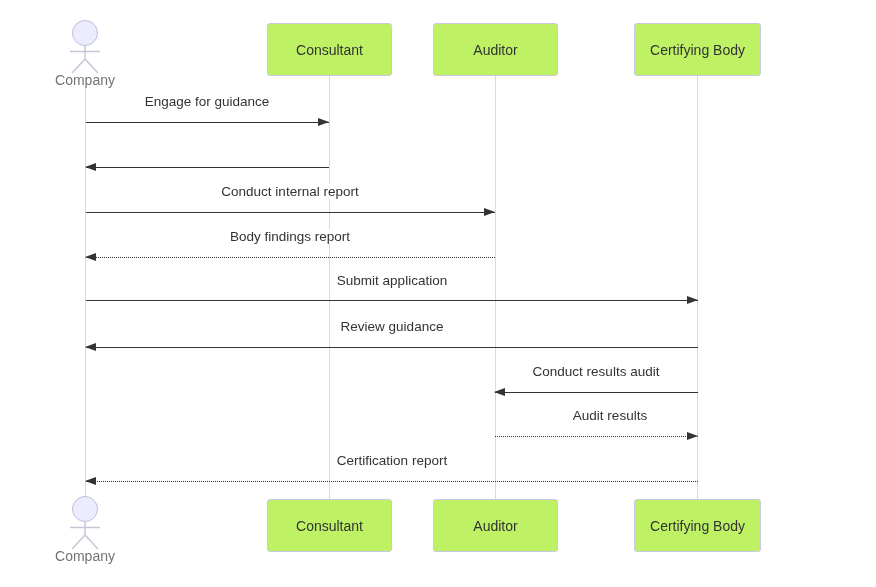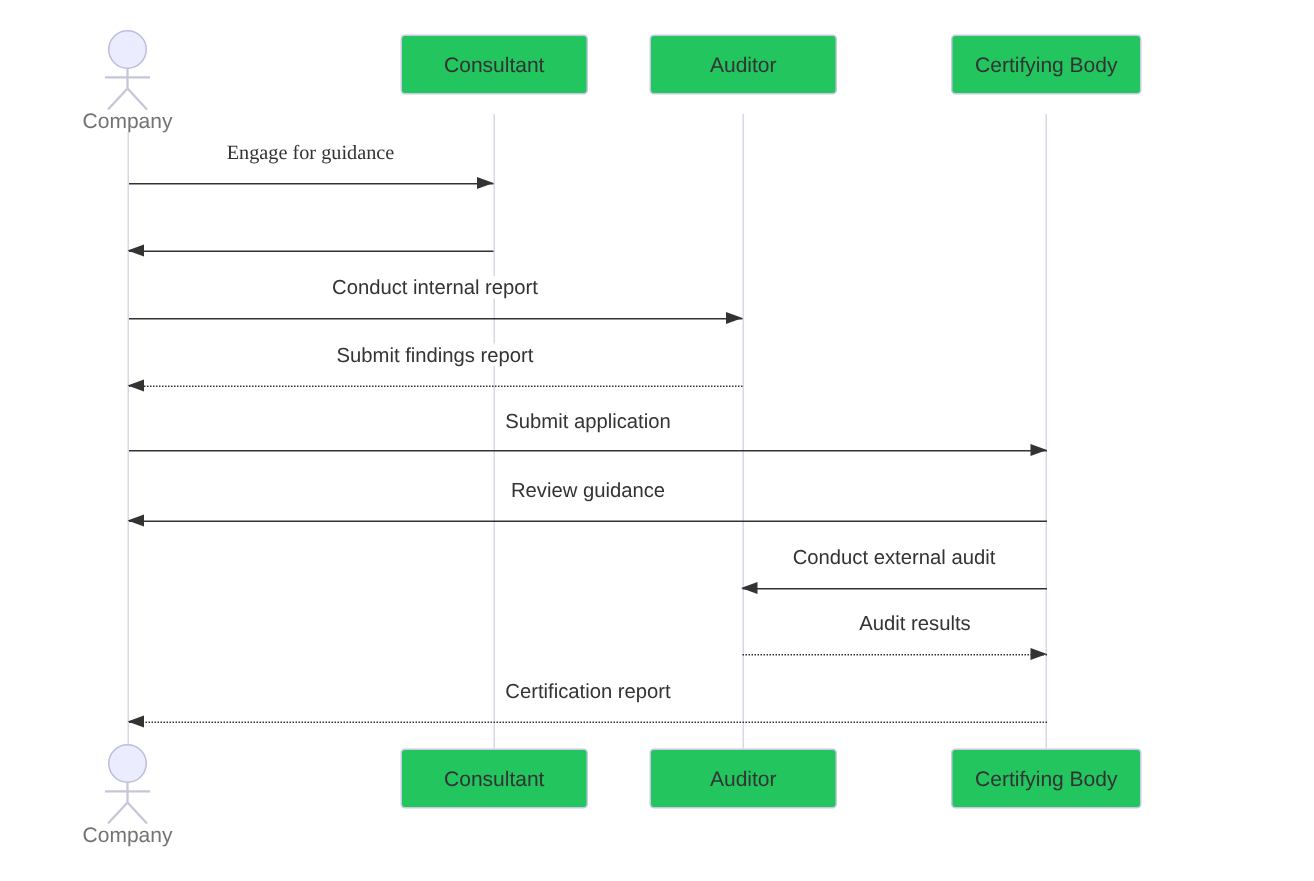--- a/index.html
+++ b/index.html
@@ -2,22 +2,22 @@
 <html><head>
 <meta charset="utf-8">
 <style>
   html,body{margin:0;padding:0;background:#ffffff;}
   .canvas{
     position:relative;width:876px;height:587px;background:#ffffff;
     font-family:"Liberation Sans", sans-serif;color:#333333;overflow:hidden;
   }
   .lifeline{position:absolute;width:1px;background:#d8d8e6;}
   .pbox{
-    position:absolute;height:40px;box-sizing:border-box;
-    background:#22c55e;border:1px solid #c9c9e3;border-radius:3px;
+    position:absolute;height:53px;box-sizing:border-box;
+    background:#bef264;border:1px solid #c9c9e3;border-radius:3px;
     display:flex;align-items:center;justify-content:center;
     font-size:14px;color:#333333;white-space:nowrap;
   }
   .actor-svg{position:absolute;}
   .actor-label{
     position:absolute;transform:translateX(-50%);
     font-size:14px;color:#737373;white-space:nowrap;
   }
   .msg-label{
     position:absolute;transform:translateX(-50%);
@@ -52,44 +52,44 @@
   <div class="pbox" style="left:267px;top:23px;width:125px;">
     <span>Consultant</span>
   </div>
   <div class="pbox" style="left:433px;top:23px;width:125px;">
     <span>Auditor</span>
   </div>
   <div class="pbox" style="left:634px;top:23px;width:127px;">
     <span>Certifying Body</span>
   </div>
 
-  <div class="msg-label" style="left:207px;top:94px;font-family:Liberation Serif, serif;">Engage for guidance</div>
+  <div class="msg-label" style="left:207px;top:94px;">Engage for guidance</div>
   <div class="msg-line solid" style="left:86px;top:122px;width:243px;"></div>
   <div class="ah right" style="left:318px;top:118px;"></div>
 
   <div class="msg-line solid" style="left:86px;top:167px;width:243px;"></div>
   <div class="ah left" style="left:85px;top:163px;"></div>
 
   <div class="msg-label" style="left:290px;top:184px;">Conduct internal report</div>
   <div class="msg-line solid" style="left:86px;top:212px;width:409px;"></div>
   <div class="ah right" style="left:484px;top:208px;"></div>
 
-  <div class="msg-label" style="left:290px;top:229px;">Submit findings report</div>
+  <div class="msg-label" style="left:290px;top:229px;">Body findings report</div>
   <div class="msg-line dotted" style="left:86px;top:257px;width:409px;"></div>
   <div class="ah left" style="left:85px;top:253px;"></div>
 
   <div class="msg-label" style="left:392px;top:273px;">Submit application</div>
   <div class="msg-line solid" style="left:86px;top:300px;width:612px;"></div>
   <div class="ah right" style="left:687px;top:296px;"></div>
 
   <div class="msg-label" style="left:392px;top:319px;">Review guidance</div>
   <div class="msg-line solid" style="left:86px;top:347px;width:612px;"></div>
   <div class="ah left" style="left:85px;top:343px;"></div>
 
-  <div class="msg-label" style="left:596px;top:364px;">Conduct external audit</div>
+  <div class="msg-label" style="left:596px;top:364px;">Conduct results audit</div>
   <div class="msg-line solid" style="left:495px;top:392px;width:203px;"></div>
   <div class="ah left" style="left:494px;top:388px;"></div>
 
   <div class="msg-label" style="left:610px;top:408px;">Audit results</div>
   <div class="msg-line dotted" style="left:495px;top:436px;width:203px;"></div>
   <div class="ah right" style="left:687px;top:432px;"></div>
 
   <div class="msg-label" style="left:392px;top:453px;">Certification report</div>
   <div class="msg-line dotted" style="left:86px;top:481px;width:612px;"></div>
   <div class="ah left" style="left:85px;top:477px;"></div>

